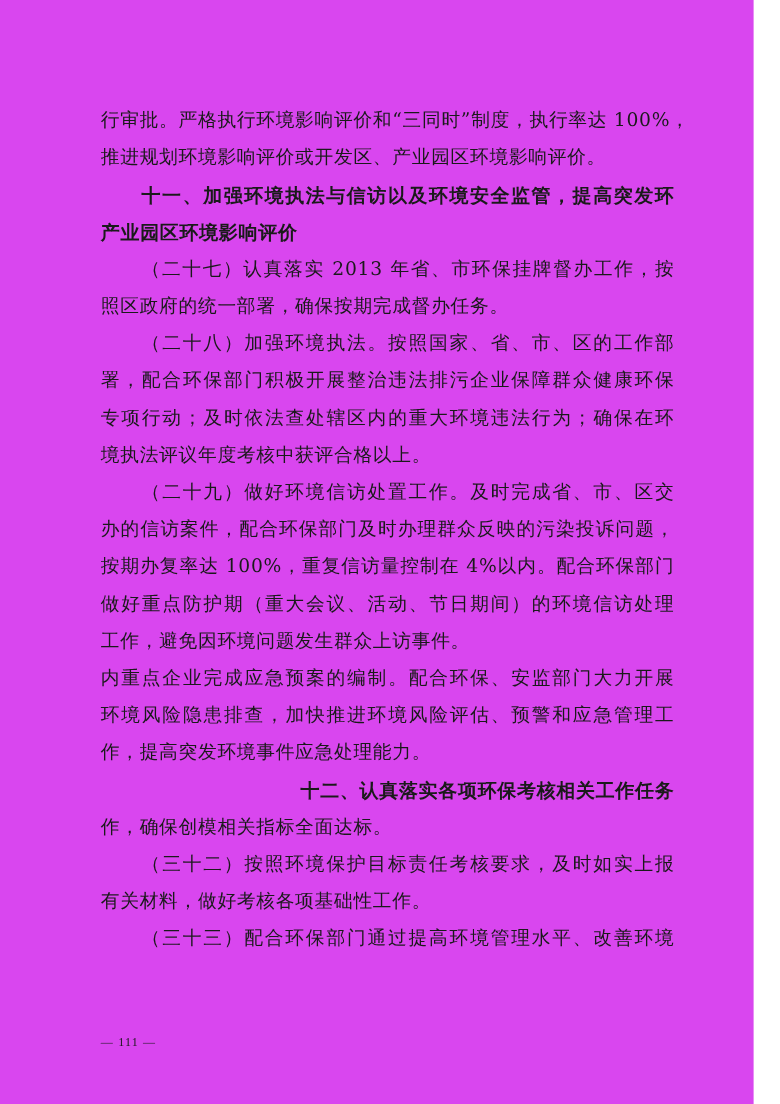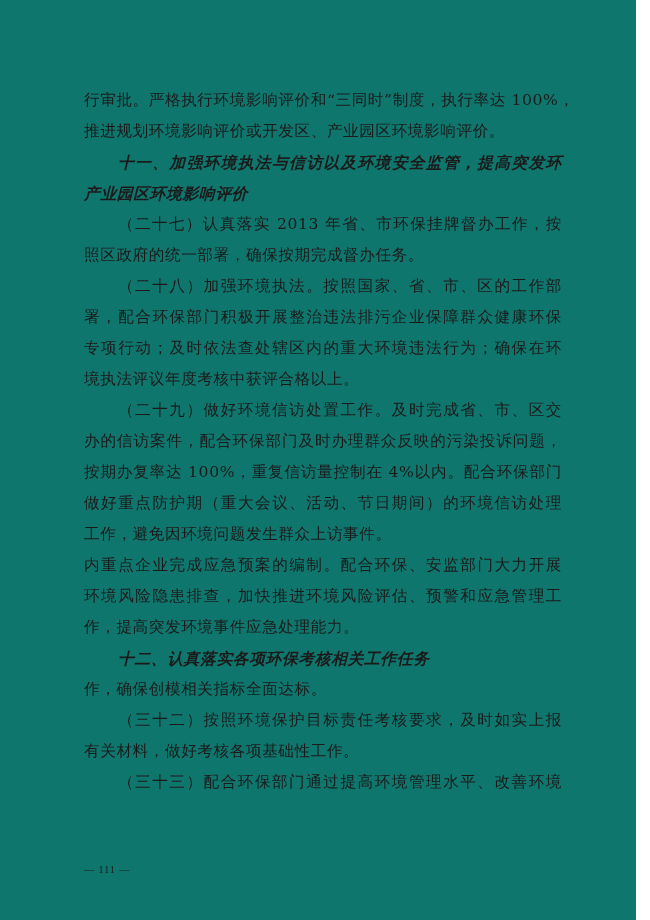--- a/index.html
+++ b/index.html
@@ -11,47 +11,47 @@
     width: 650px;
     height: 920px;
     position: relative;
     overflow: hidden;
     font-family: "DejaVu Serif", "Liberation Serif", serif;
     color: #1a1a1a;
   }
   .page {
     position: absolute;
     left: 0; top: 0;
-    width: 636px; height: 920px;
-    background: #0f766e;
+    width: 584px; height: 920px;
+    background: #d946ef;
+    padding-left: 44px;
   }
   .content {
     position: absolute;
     left: 84px;
     top: 85px;
     width: 478px;
   }
   .line {
     height: 31px;
     line-height: 31px;
     font-size: 15.6px;
     white-space: nowrap;
     letter-spacing: 0.6px;
     overflow: visible;
   }
   .line.justify {
     text-align: justify;
     text-align-last: justify;
   }
-  .indent { padding-left: 34px; }
+  .indent { padding-left: 34px; text-align: right; }
   .heading {
     font-family: "DejaVu Sans", "Liberation Sans", sans-serif;
     font-weight: bold;
     font-size: 15.8px;
-    font-style: italic;
   }
   .page-number {
     position: absolute;
     left: 84px;
     top: 858px;
     font-size: 10px;
     line-height: 24px;
     font-family: "Liberation Serif", "DejaVu Serif", serif;
     letter-spacing: 1px;
   }

